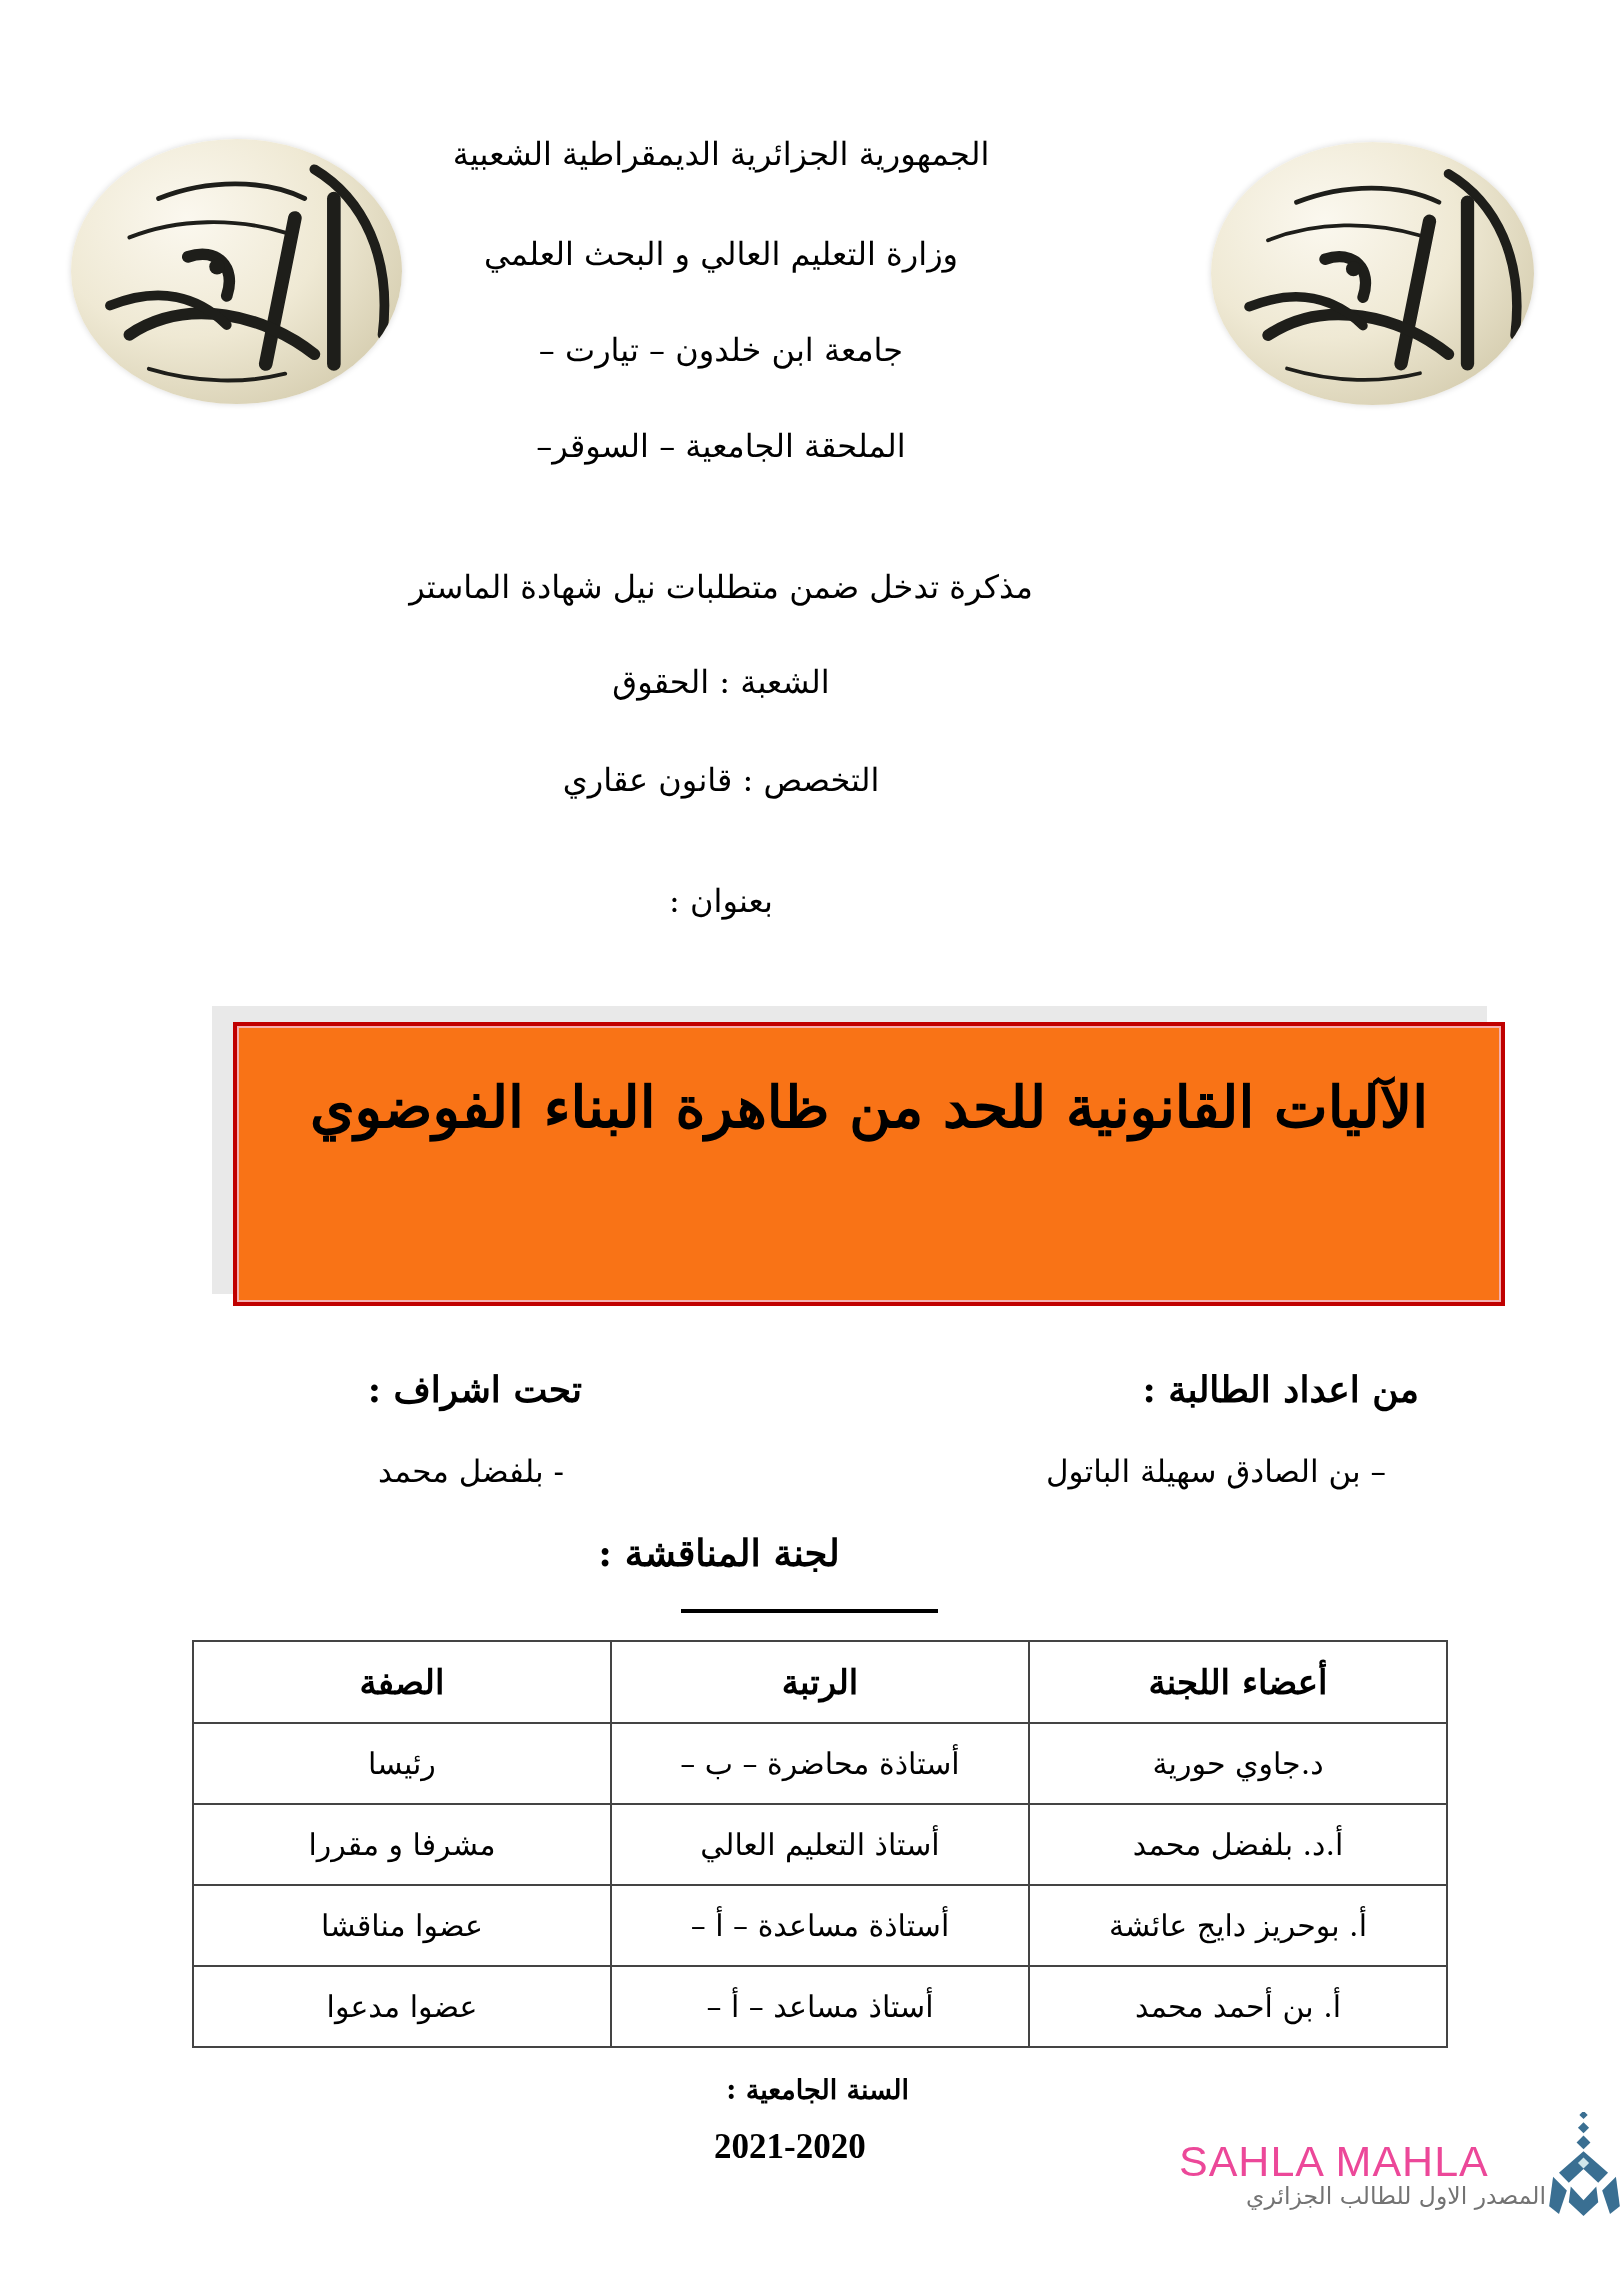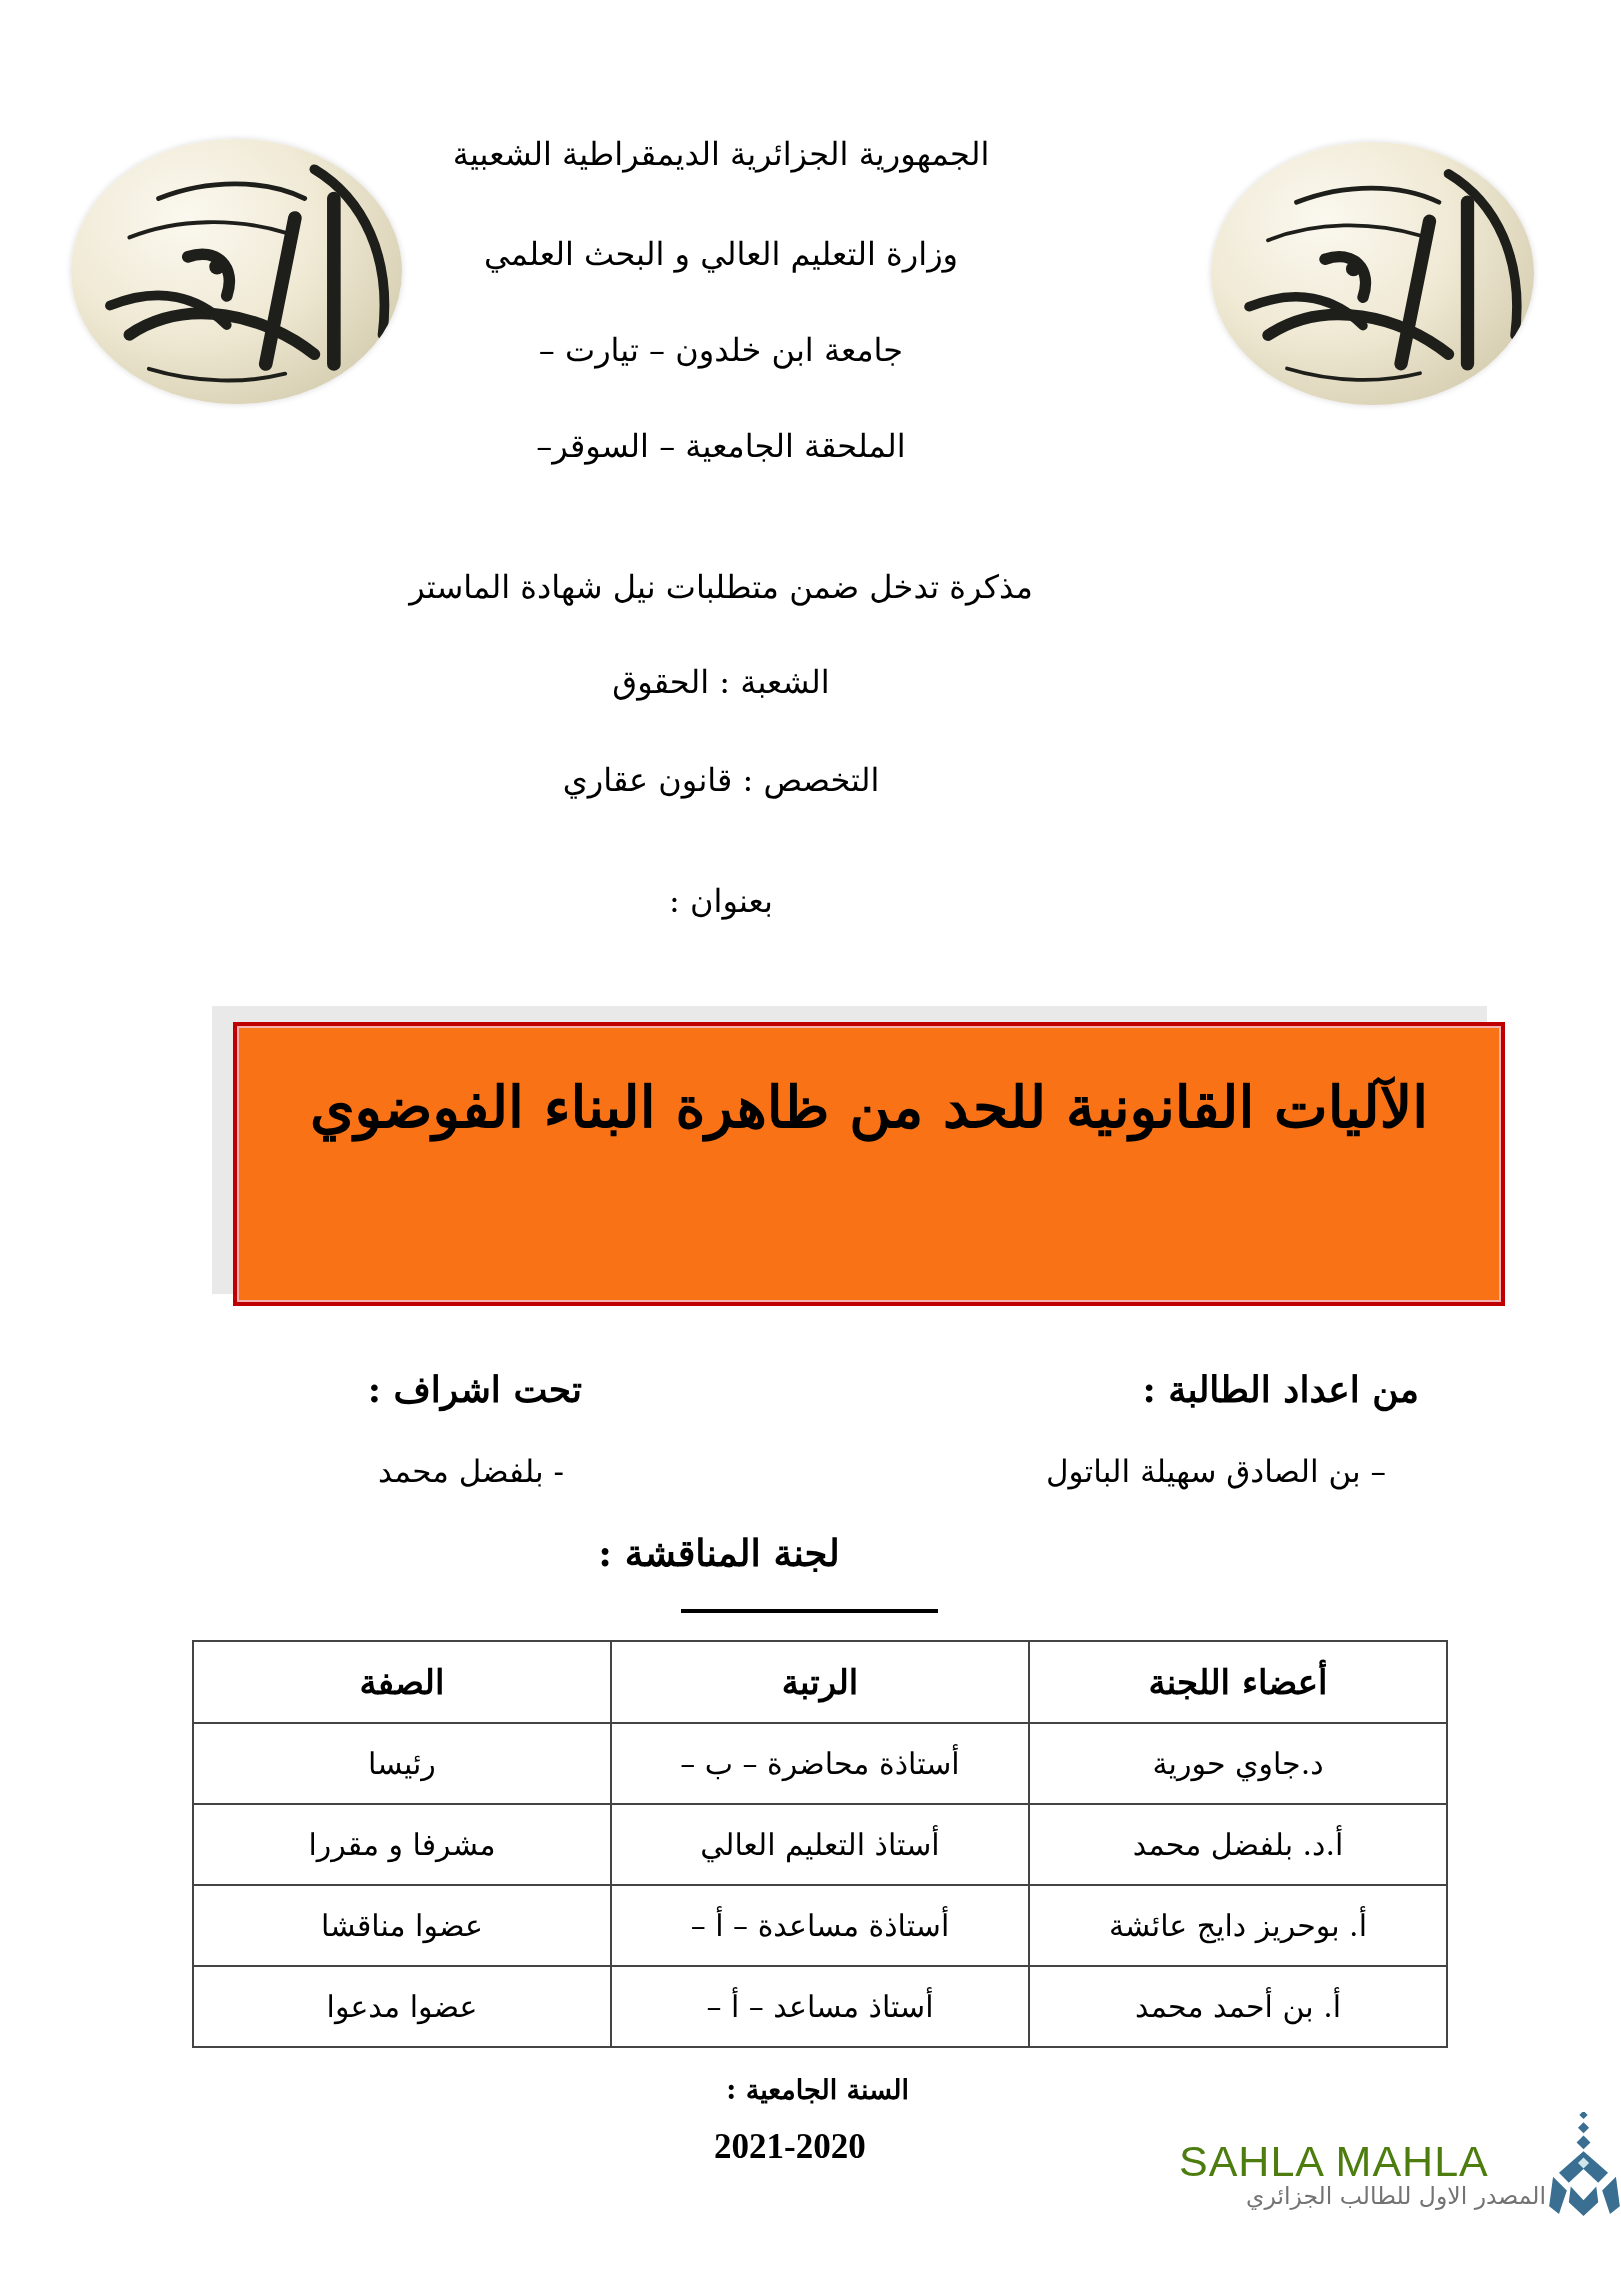--- a/index.html
+++ b/index.html
@@ -37,21 +37,21 @@
   table.jury td, table.jury th { border:2px solid #444; text-align:center; vertical-align:middle; padding:0; }
   table.jury th { height:80px; font-size:34px; font-weight:bold; }
   table.jury td { height:79px; font-size:30px; font-weight:normal; }
   .c1 { width:419px; } .c2 { width:419px; } .c3 { width:419px; }
 
   .year-lbl { font-size:27px; font-weight:bold; direction:rtl; }
   .year { font-size:35px; font-weight:bold; font-family:"Liberation Serif", serif; }
 
   
   .sm-text { position:absolute; left:1179px; top:2137px; font-family:"Liberation Sans", sans-serif;
-    font-size:43px; color:#4d7c0f; letter-spacing:1px; white-space:nowrap; }
+    font-size:43px; color:#ec4899; letter-spacing:1px; white-space:nowrap; }
   .sm-sub { position:absolute; left:1181px; top:2182px; width:365px; text-align:right; direction:rtl;
     font-family:"DejaVu Sans", sans-serif; font-size:23.5px; color:#737373; white-space:nowrap; }
   .sm-emblem { position:absolute; left:1549px; top:2112px; width:71px; height:106px; }
 </style>
 </head>
 <body>
 
 <div class="logo-oval" style="left:71px; top:139px; width:331px; height:265px;">
   <svg viewBox="0 0 340 270">
     <g fill="none" stroke="#1e1e1a" stroke-linecap="round">

